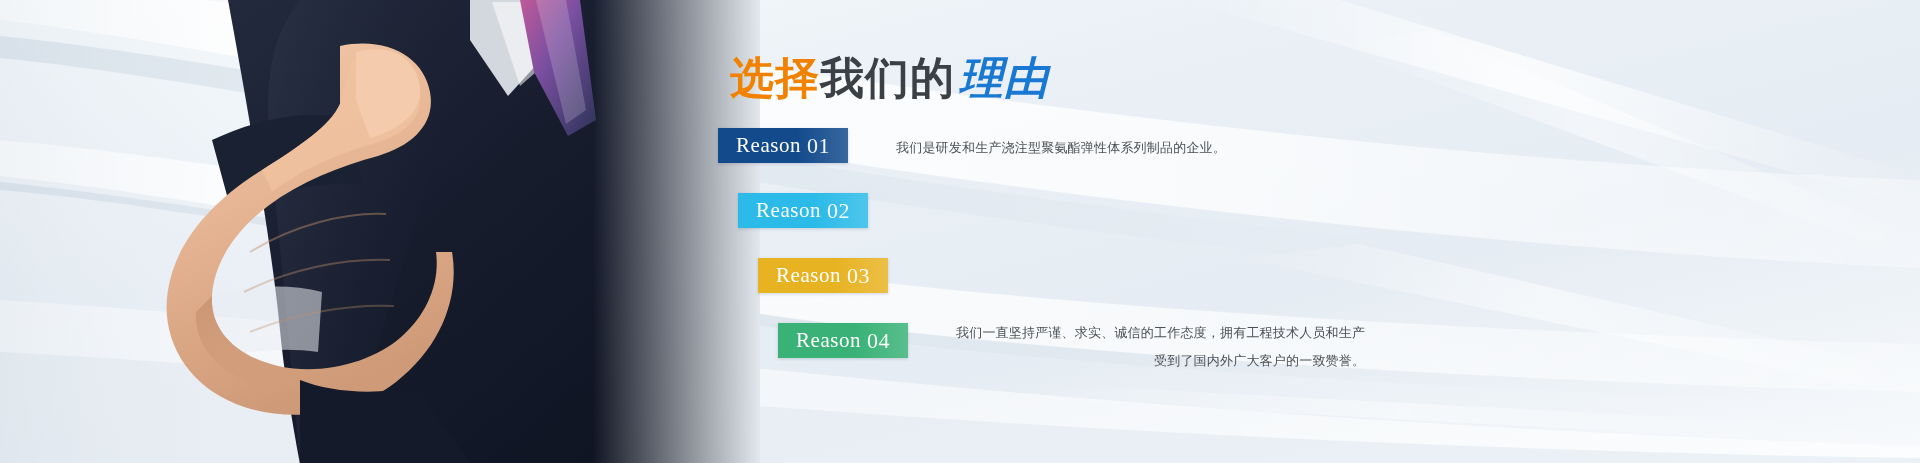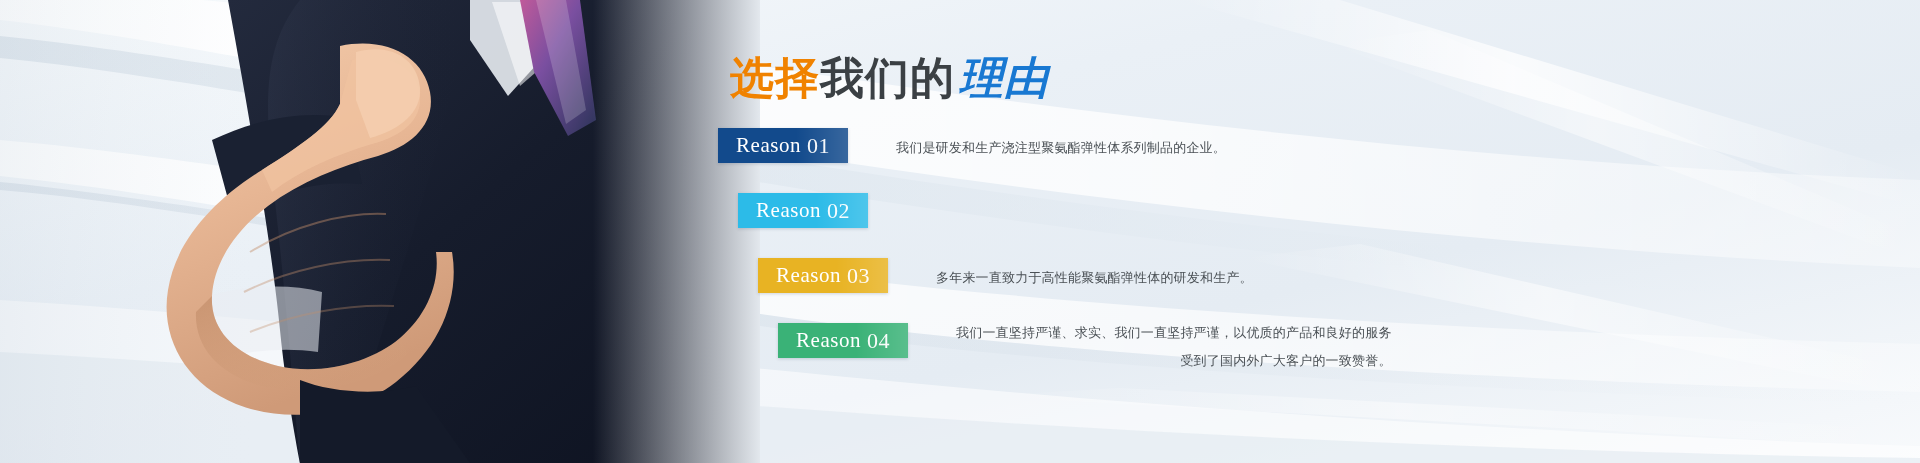--- a/index.html
+++ b/index.html
@@ -188,27 +188,26 @@
           <span>Reason</span>
           <span class="b-num">02</span>
         </div>
       </div>
 
       <div class="row row3">
         <div class="badge" style="background:#e8b323;">
           <span>Reason</span>
           <span class="b-num">03</span>
         </div>
-        <div class="desc">多年来一直致力于高性能聚氨酯弹性体的研发和生产。</div>
       </div>
 
       <div class="row row4">
         <div class="badge" style="background:#3ab277;">
           <span>Reason</span>
           <span class="b-num">04</span>
         </div>
-        <div class="desc">我们一直坚持严谨、求实、我们一直坚持严谨，以优质的产品和良好的服务
+        <div class="desc">我们一直坚持严谨、求实、诚信的工作态度，拥有工程技术人员和生产
 受到了国内外广大客户的一致赞誉。</div>
       </div>
 
     </div>
   </div>
 </div>
 
 </body></html>

